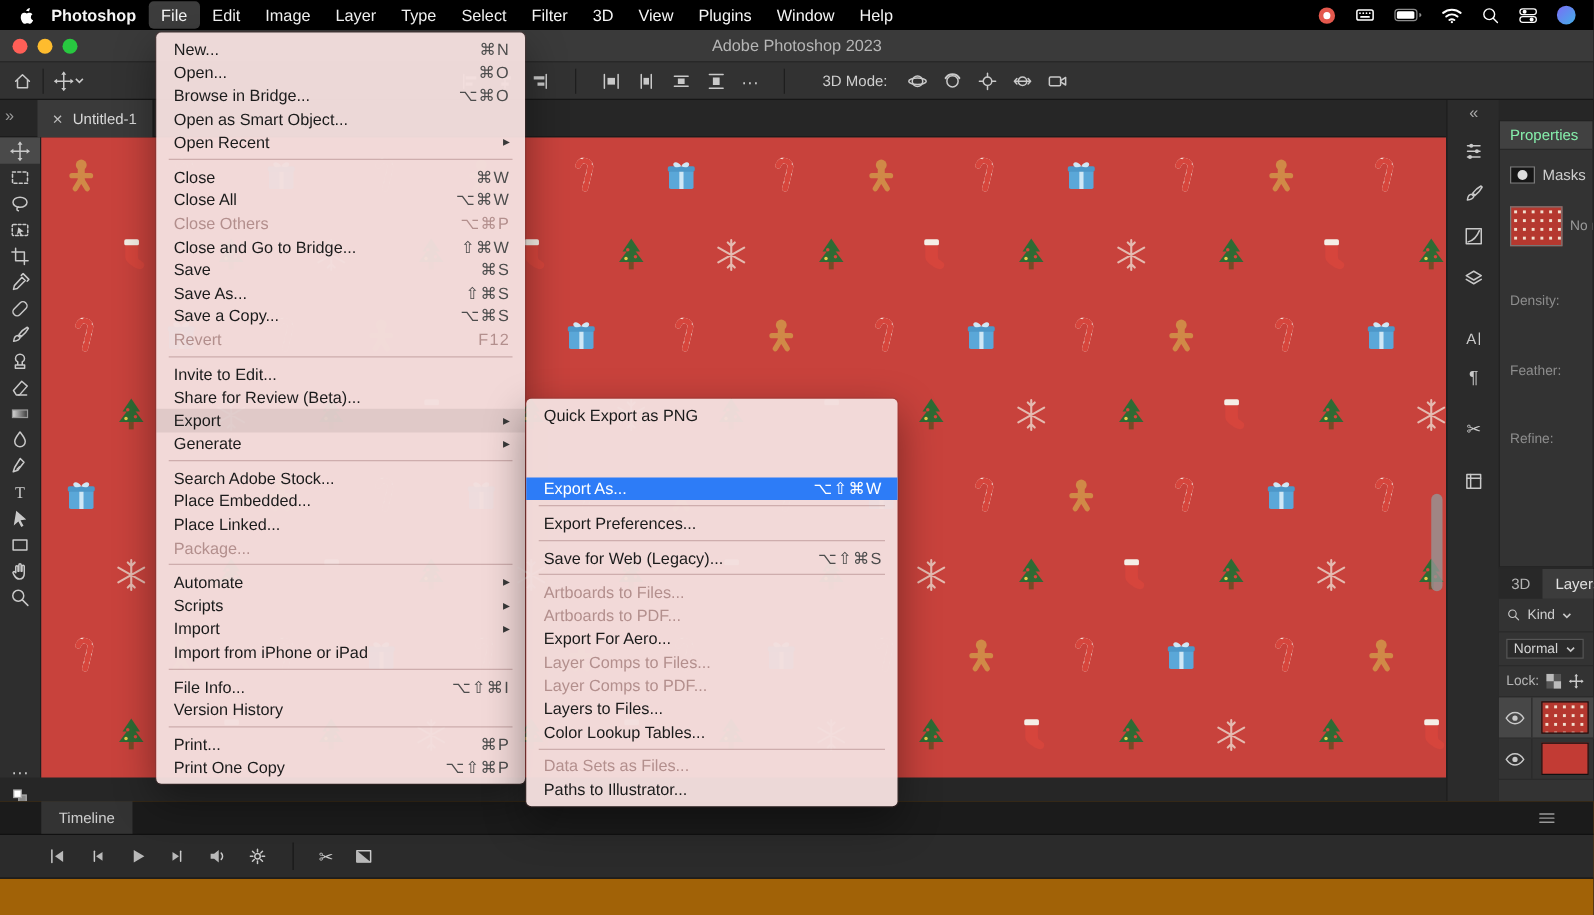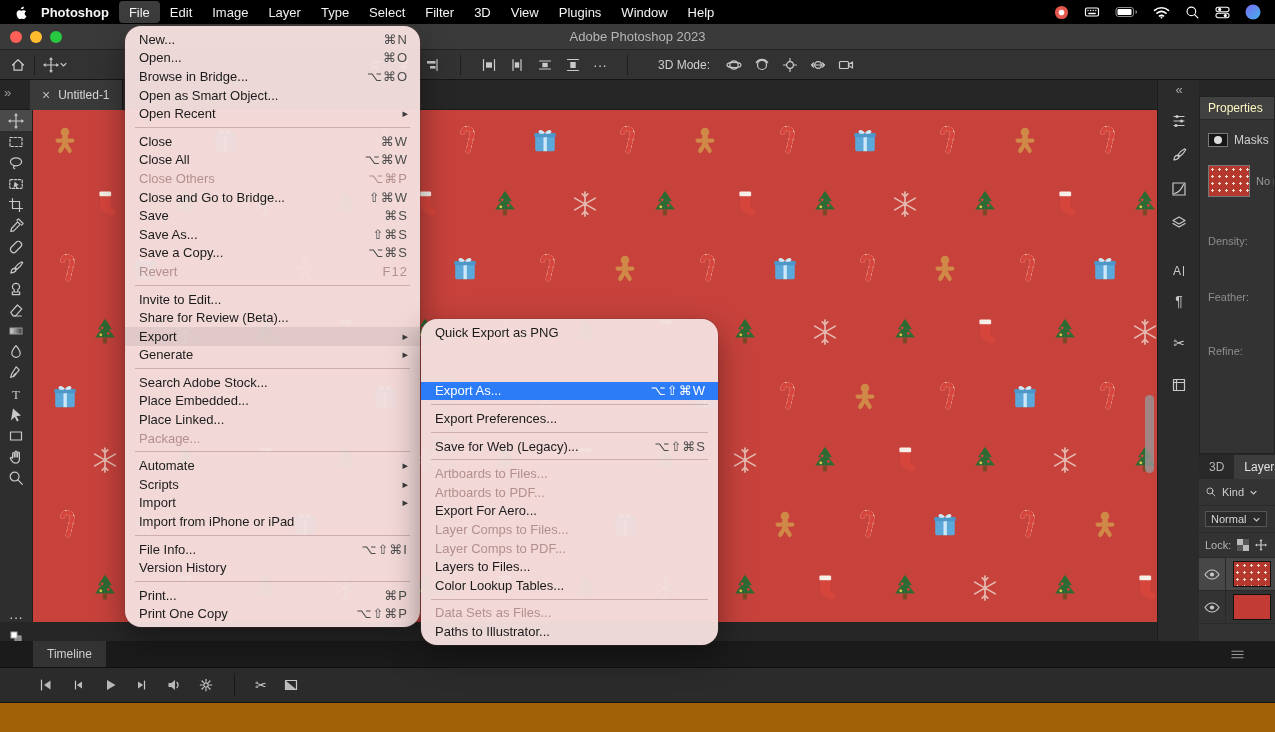--- a/index.html
+++ b/index.html
@@ -70,21 +70,21 @@
 
   
   #iconstrip{position:absolute;left:1157px;top:80px;width:42px;height:561px;background:#2b2b2b;
              border-left:1px solid #1c1c1c;box-sizing:border-box;}
   #collapse{position:absolute;left:0;top:3px;width:42px;text-align:center;color:#a8a8a8;font-size:13px;}
   .strip-icon{position:absolute;left:0;width:42px;height:26px;display:flex;align-items:center;justify-content:center;}
 
   
   #props{position:absolute;left:1199px;top:96px;width:76px;height:358px;background:#333;
          border:1px solid #222;box-sizing:border-box;overflow:hidden;}
-  #props-header{height:22px;background:#414141;color:#fef9c3;font-size:12px;line-height:22px;padding-left:8px;
+  #props-header{height:22px;background:#414141;color:#86efac;font-size:12px;line-height:22px;padding-left:8px;
                 border-bottom:1px solid #282828;white-space:nowrap;}
   .props-row{position:absolute;left:8px;display:flex;align-items:center;gap:6px;color:#cfcfcf;font-size:12px;white-space:nowrap;}
   .props-label{position:absolute;left:8px;color:#8d8d8d;font-size:11px;white-space:nowrap;}
   #mask-thumb{width:40px;height:30px;border:1px solid #777;background-color:#b5382f;
               background-image:radial-gradient(#f2e0d0 1.2px,transparent 1.3px);background-size:7px 7px;}
   #mask-status{color:#9a9a9a;font-size:11px;}
 
   
   #layers{position:absolute;left:1199px;top:455px;width:76px;height:186px;background:#333;overflow:hidden;}
   #layers-tabs{height:24px;background:#282828;display:flex;}
@@ -109,21 +109,21 @@
   #tl-tabs{position:relative;height:26px;background:#1b1b1b;border-bottom:1px solid #111;}
   #tl-tab{position:absolute;left:33px;top:0;height:26px;background:#333;color:#cfcfcf;font-size:12px;
           line-height:26px;padding:0 14px;}
   #tl-menu{position:absolute;right:30px;top:6px;}
   #tl-controls{height:34px;background:#2b2b2b;border-bottom:1px solid #141414;display:flex;align-items:center;
                gap:16px;padding-left:38px;}
   .tl-divider{width:1px;height:22px;background:#191919;margin:0 4px;}
   .tl-icon{display:flex;align-items:center;justify-content:center}
 
   
-  .menu{position:absolute;z-index:100;background:rgba(243,222,221,.97);border-radius:16px;padding:4px 0;
+  .menu{position:absolute;z-index:100;background:rgba(243,222,221,.97);border-radius:4px;padding:4px 0;
         box-shadow:0 12px 32px rgba(0,0,0,.4),0 0 0 1px rgba(120,70,70,.28);font-size:13px;}
   #file-menu{left:125px;top:26px;width:295px;}
   #export-menu{left:421px;top:319px;width:297px;}
   .menu-item{display:flex;align-items:center;height:18.6px;padding:0 12px 0 14px;color:#1b1b1b;box-sizing:border-box;}
   .mi-label{white-space:nowrap;}
   .mi-right{margin-left:auto;color:#4c4c4c;white-space:nowrap;letter-spacing:1px;}
   .mi-arrow{margin-left:auto;color:#3a3a3a;font-size:11px;}
   .menu-item.disabled{color:#b38f8d;}
   .menu-item.disabled .mi-right{color:#b38f8d;}
   .menu-item.open{background:rgba(0,0,0,.07);}

